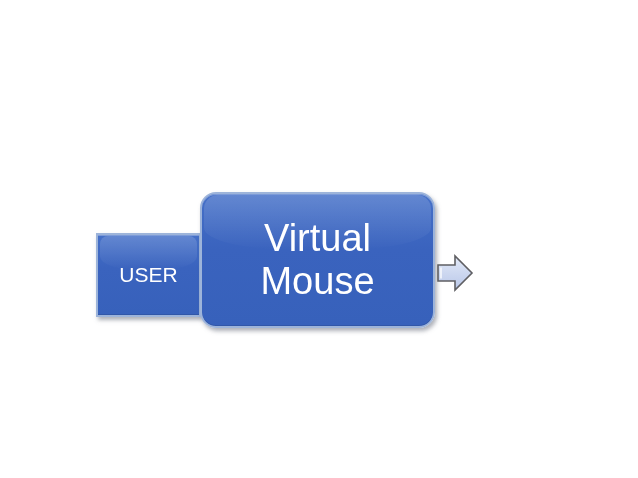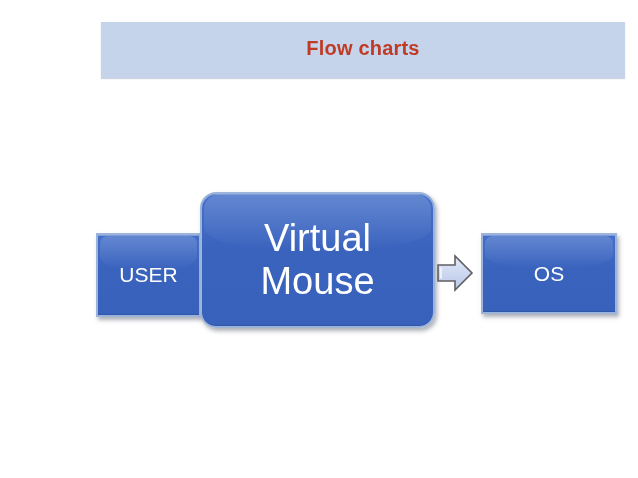--- a/index.html
+++ b/index.html
@@ -126,23 +126,20 @@
     width: 38px;
     height: 40px;
     z-index: 4;
   }
 </style>
 </head>
 <body>
 
 <div id="slide">
 
-  <div id="title-banner">
-    <div id="title-text">Flow charts</div>
-  </div>
 
   <div id="node-user" class="node">
     <span class="node-label">USER</span>
   </div>
 
   <div id="node-virtual-mouse" class="node">
     <span class="node-label">Virtual Mouse</span>
   </div>
 
   <div id="arrow-vm-to-os">
@@ -152,17 +149,14 @@
           <stop offset="0%" stop-color="#E3EAF8"></stop>
           <stop offset="55%" stop-color="#CBD6EF"></stop>
           <stop offset="100%" stop-color="#B9C7E8"></stop>
         </linearGradient>
       </defs>
       <polygon points="2,12 19,12 19,3 36,20 19,37 19,28 2,28" fill="url(#arrowGrad)" stroke="#5F5F63" stroke-width="1.6" stroke-linejoin="miter"></polygon>
       <polyline points="5,14.5 5,25.5" fill="none" stroke="#FFFFFF" stroke-opacity="0.85" stroke-width="1.6"></polyline>
     </svg>
   </div>
 
-  <div id="node-os" class="node">
-    <span class="node-label">OS</span>
-  </div>
 
 </div>
 
 </body></html>

